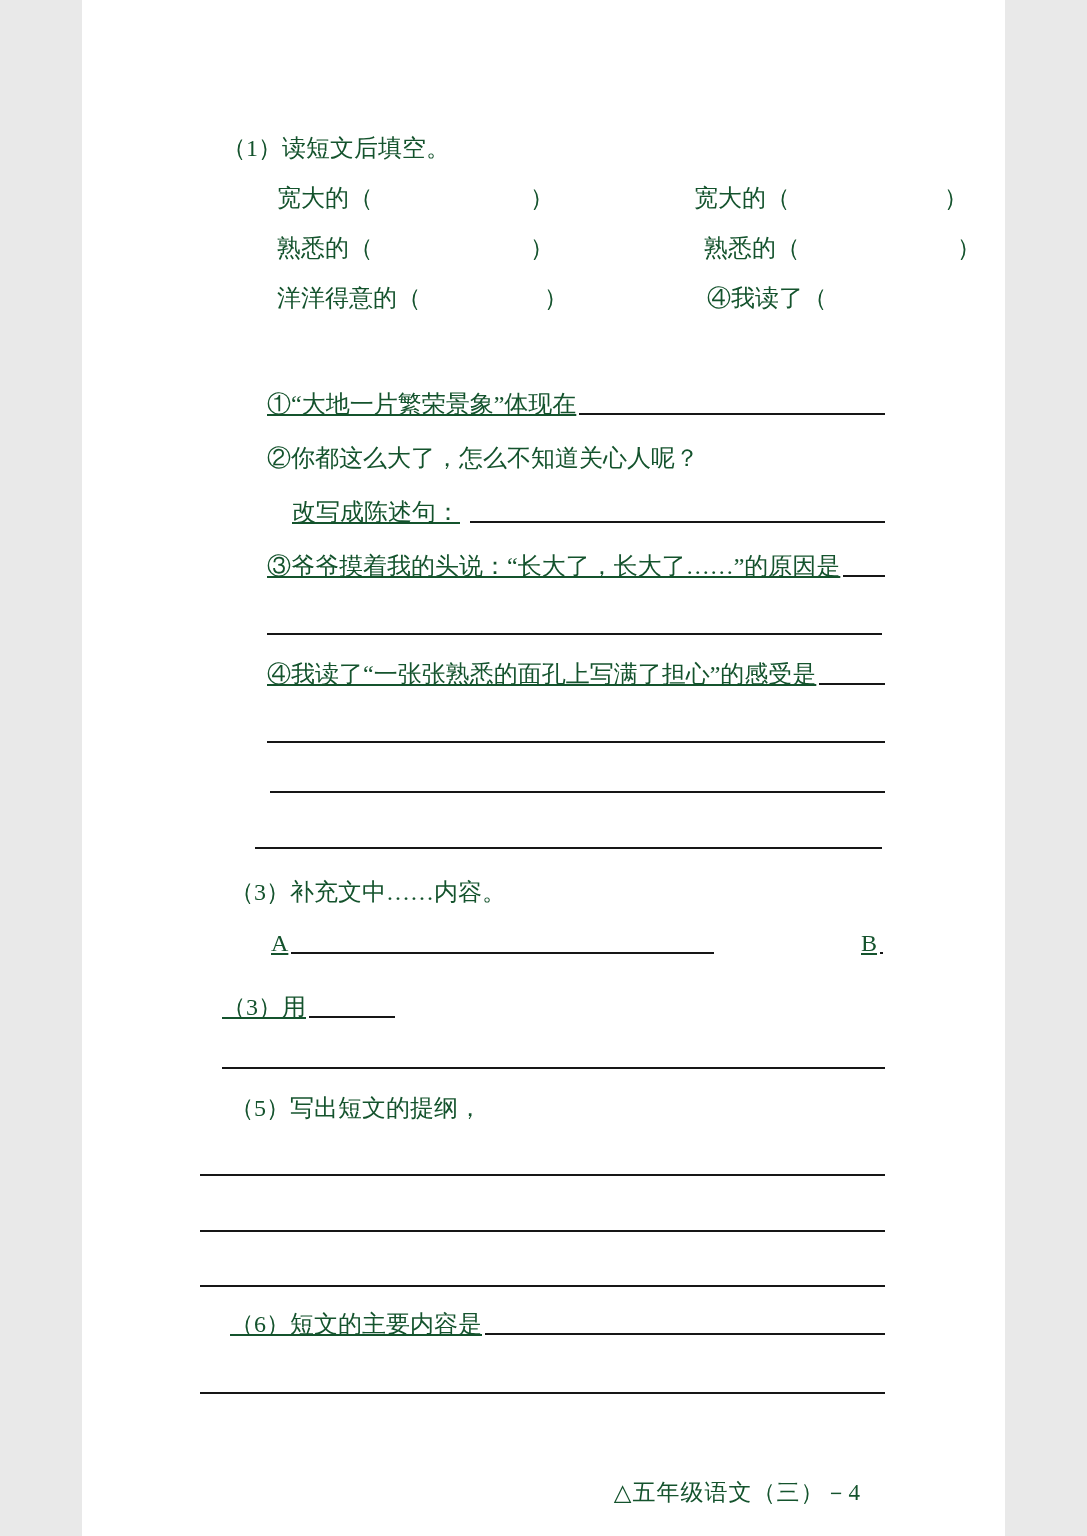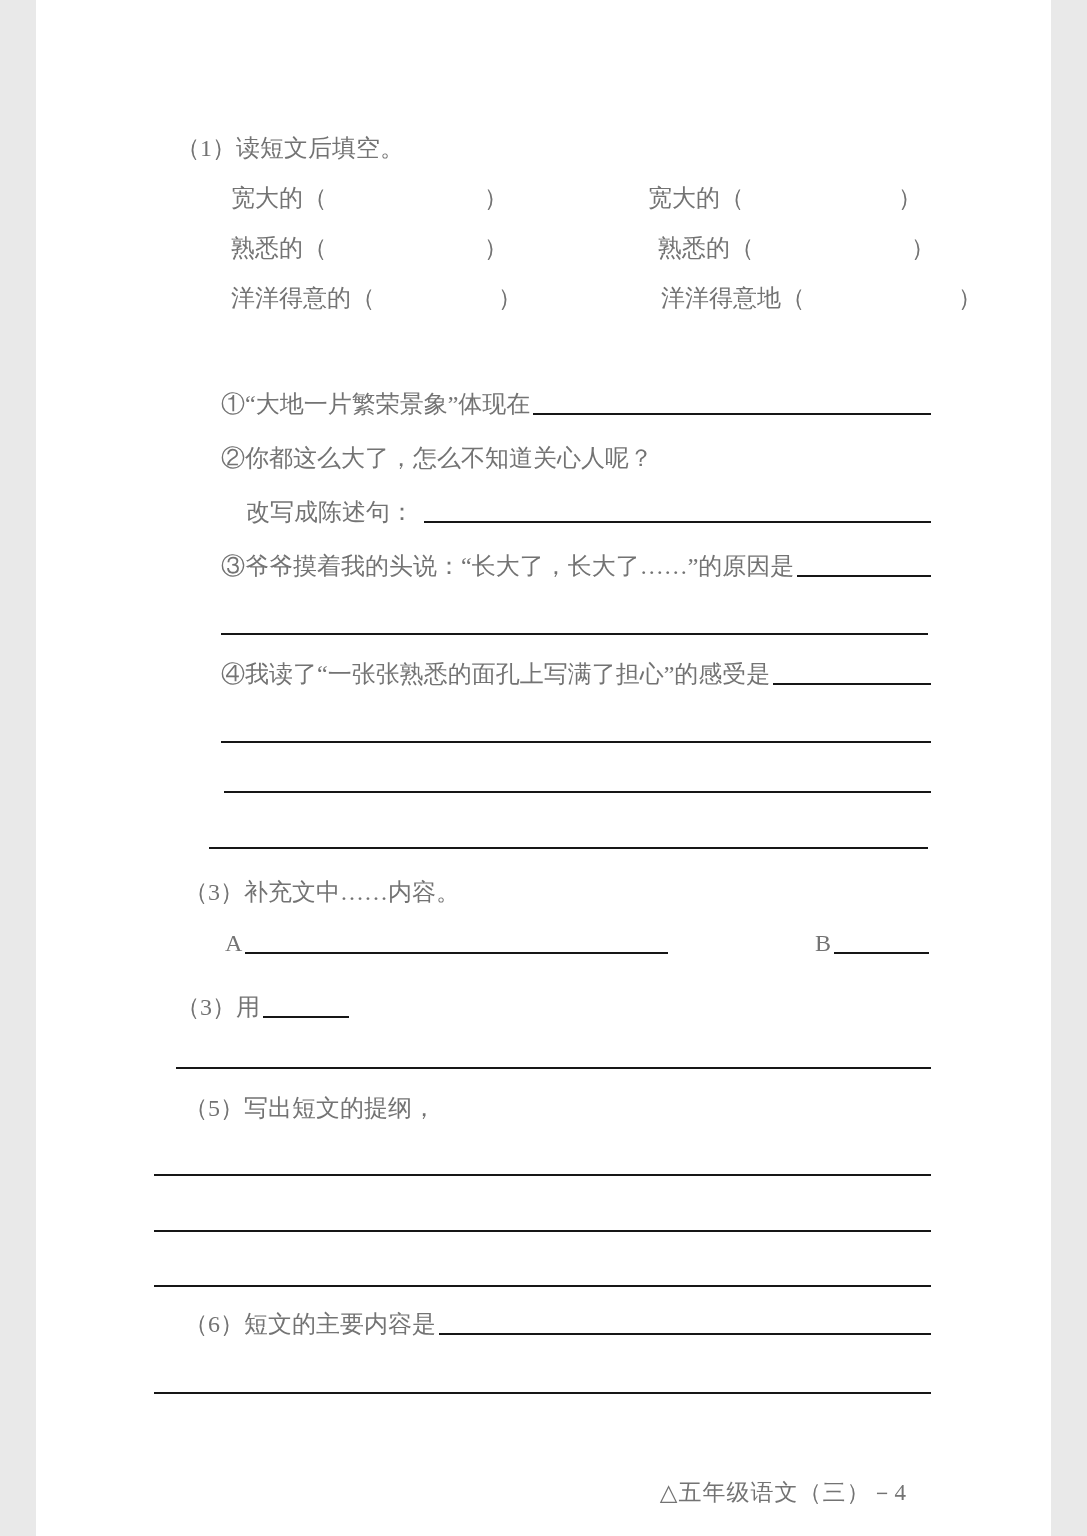--- a/index.html
+++ b/index.html
@@ -1,40 +1,40 @@
 <!DOCTYPE html>
 <html><head>
   <meta charset="utf-8">
   <style>
     html, body { margin: 0; padding: 0; background: #e9e9e9; }
     .page {
       position: relative;
-      width: 1015px;
+      width: 923px;
       height: 1536px;
       margin: 0 auto;
       background: #ffffff;
       font-family: "Liberation Serif", "DejaVu Serif", serif;
-      color: #737373;
+      color: #14532d;
       overflow: hidden;
     }
     .abs { position: absolute; }
     .t {
       font-size: 24px;
       line-height: 34px;
       white-space: nowrap;
     }
     .row {
       display: flex;
       align-items: flex-end;
       font-size: 24px;
       line-height: 34px;
       white-space: nowrap;
       height: 34px;
     }
-    .row .t { line-height: 34px; }
+    .row .t { line-height: 34px; text-decoration: underline; }
     .uline {
       flex: 1 1 auto;
       height: 0;
       border-bottom: 2px solid #161616;
       margin: 0 0 6px 3px;
     }
     .uline.short { flex: 0 0 auto; width: 86px; margin-right: 3px; }
     .hline {
       height: 0;
       border-top: 2px solid #161616;
@@ -53,21 +53,21 @@
   <span class="t abs" style="left:612px;top:181px">宽大的（</span>
   <span class="t abs" style="left:862px;top:181px">）</span>
 
   <span class="t abs" style="left:195px;top:231px">熟悉的（</span>
   <span class="t abs" style="left:448px;top:231px">）</span>
   <span class="t abs" style="left:622px;top:231px">熟悉的（</span>
   <span class="t abs" style="left:875px;top:231px">）</span>
 
   <span class="t abs" style="left:195px;top:281px">洋洋得意的（</span>
   <span class="t abs" style="left:462px;top:281px">）</span>
-  <span class="t abs" style="left:625px;top:281px">洋洋得意地（</span>
+  <span class="t abs" style="left:625px;top:281px">④我读了（</span>
   <span class="t abs" style="left:922px;top:281px">）</span>
 
 
   <div class="row abs" style="left:185px;right:120px;top:387px">
     <span class="t">①“大地一片繁荣景象”体现在</span>
     <div class="uline"></div>
   </div>
 
   <div class="t abs" style="left:185px;top:441px">②你都这么大了，怎么不知道关心人呢？</div>
 

